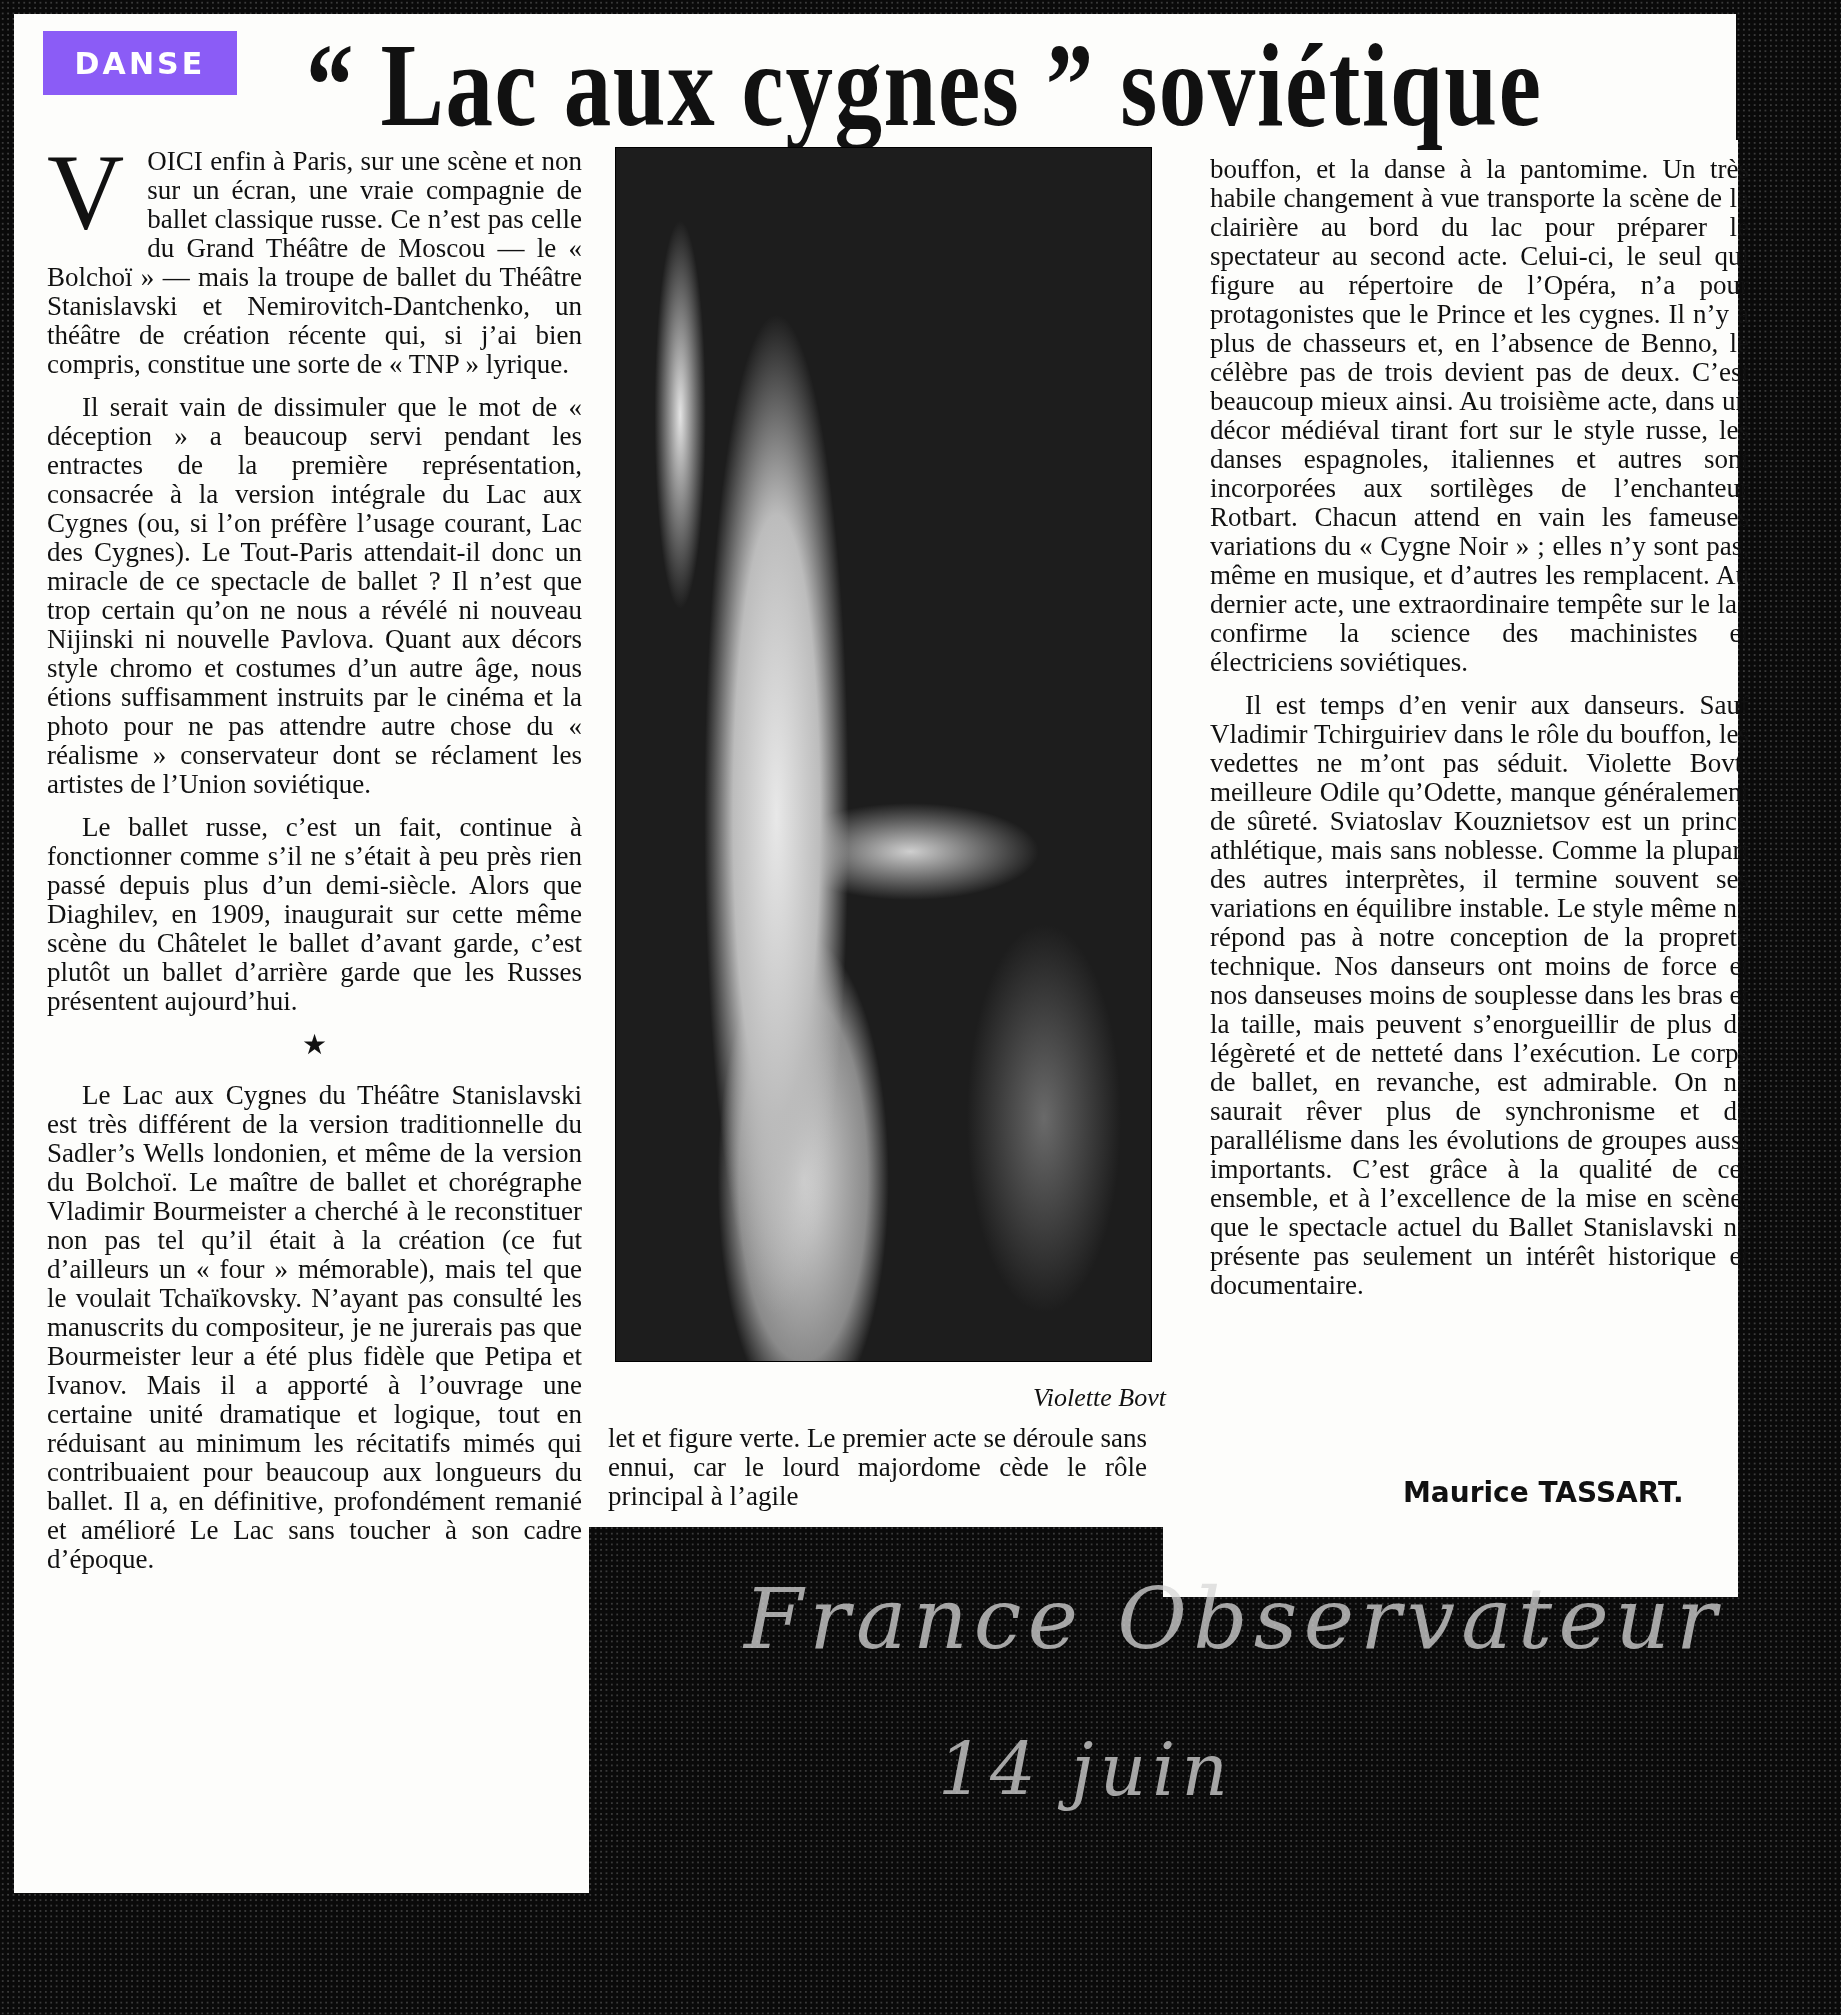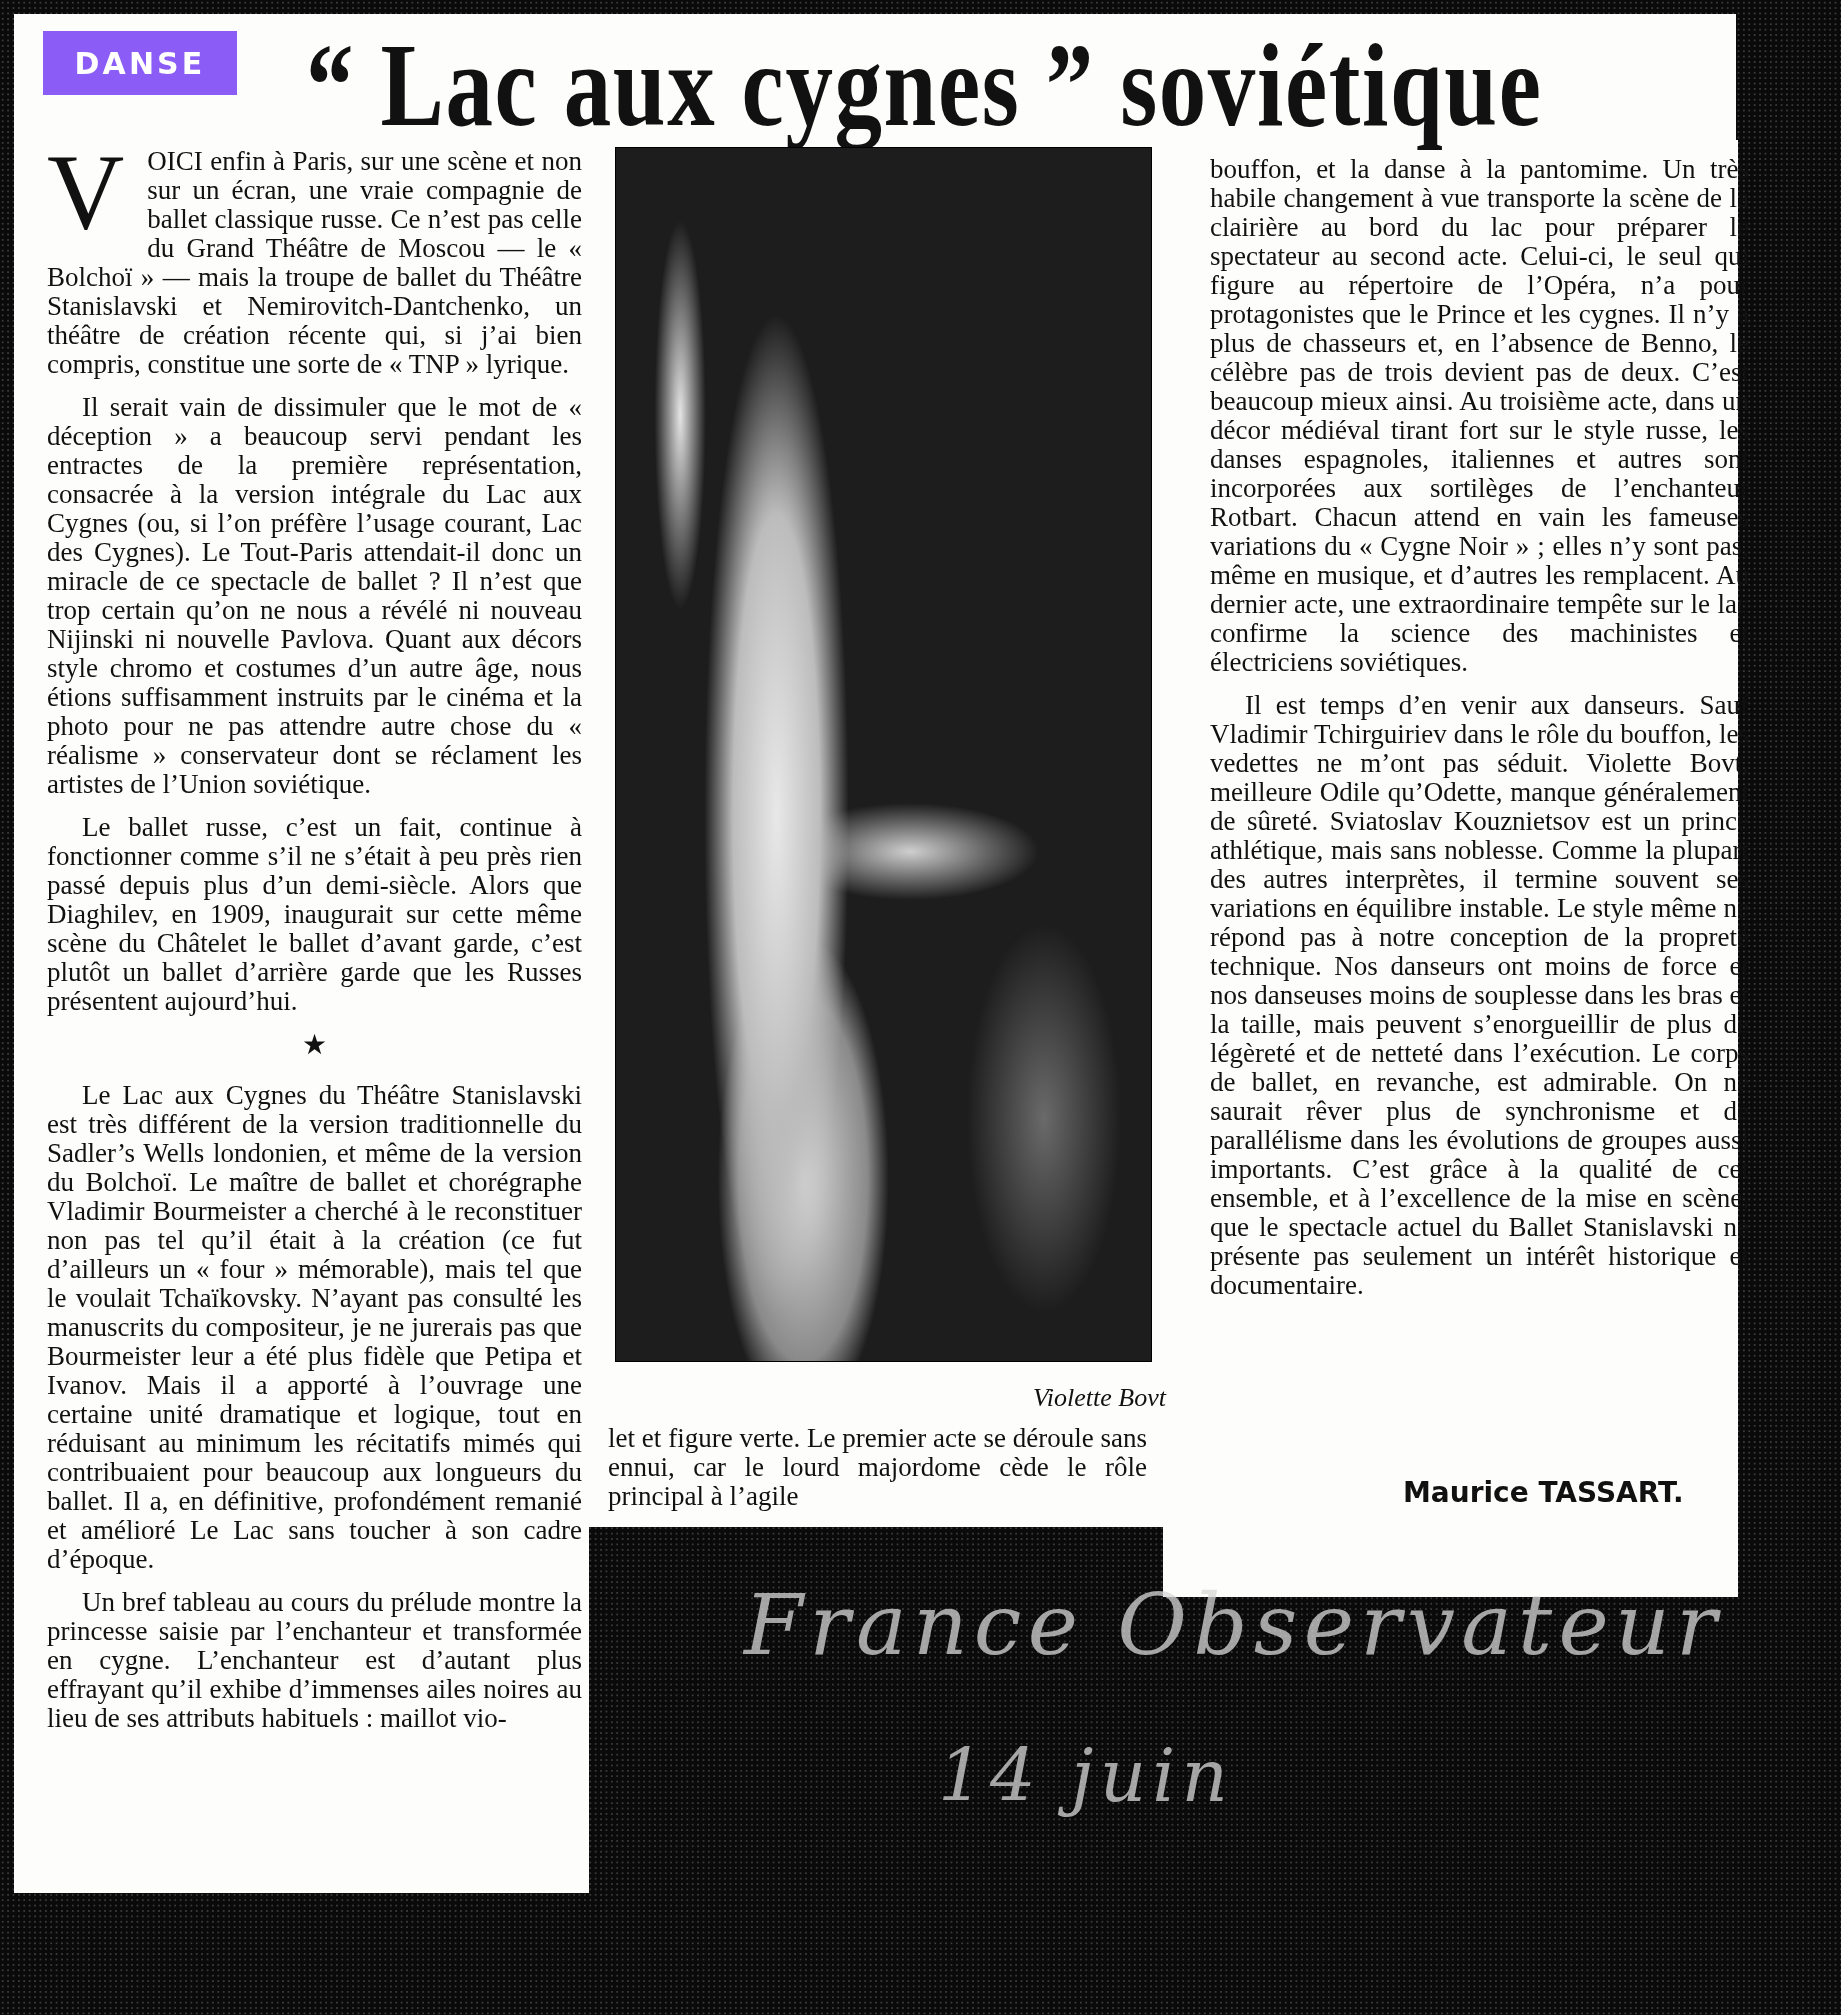--- a/index.html
+++ b/index.html
@@ -55,21 +55,21 @@
     font-family: "Liberation Serif", serif; font-style: italic; font-size: 26px;
   }
   #mid-text { left: 608px; top: 1424px; width: 539px; }
   #right-text { left: 1190px; top: 155px; width: 539px; margin-left: 20px; }
   .byline {
     position: absolute; left: 1403px; top: 1476px;
     font-family: "DejaVu Sans", sans-serif; font-weight: bold; font-size: 28px; text-align: center;
   }
   .handwriting {
     position: absolute; color: #d8d8d8; font-family: "DejaVu Serif", serif; font-style: italic;
-    opacity: 0.75; letter-spacing: 6.2px; margin-top: 6px;
+    opacity: 0.75; letter-spacing: 6.2px;
   }
   #hw-line1 { left: 744px; top: 1569px; font-size: 85px; }
   #hw-line2 { left: 938px; top: 1728px; font-size: 72px; }
 </style>
 </head>
 <body>
 
 <div class="clip" id="clip-main"></div>
 <div class="clip" id="clip-left"></div>
 <div class="clip" id="clip-mid"></div>
@@ -78,21 +78,20 @@
 <div class="danse-badge">DANSE</div>
 <div class="headline">“ Lac aux cygnes ” soviétique</div>
 
 <div class="col-text" id="left-text">
   <span class="dropcap">V</span>
   <p class="noindent">OICI enfin à Paris, sur une scène et non sur un écran, une vraie compagnie de ballet classique russe. Ce n’est pas celle du Grand Théâtre de Moscou — le « Bolchoï » — mais la troupe de ballet du Théâtre Stanislavski et Nemirovitch-Dantchenko, un théâtre de création récente qui, si j’ai bien compris, constitue une sorte de « TNP » lyrique.</p>
   <p>Il serait vain de dissimuler que le mot de « déception » a beaucoup servi pendant les entractes de la première représentation, consacrée à la version intégrale du Lac aux Cygnes (ou, si l’on préfère l’usage courant, Lac des Cygnes). Le Tout-Paris attendait-il donc un miracle de ce spectacle de ballet ? Il n’est que trop certain qu’on ne nous a révélé ni nouveau Nijinski ni nouvelle Pavlova. Quant aux décors style chromo et costumes d’un autre âge, nous étions suffisamment instruits par le cinéma et la photo pour ne pas attendre autre chose du « réalisme » conservateur dont se réclament les artistes de l’Union soviétique.</p>
   <p>Le ballet russe, c’est un fait, continue à fonctionner comme s’il ne s’était à peu près rien passé depuis plus d’un demi-siècle. Alors que Diaghilev, en 1909, inaugurait sur cette même scène du Châtelet le ballet d’avant garde, c’est plutôt un ballet d’arrière garde que les Russes présentent aujourd’hui.</p>
   <div class="star">★</div>
   <p>Le Lac aux Cygnes du Théâtre Stanislavski est très différent de la version traditionnelle du Sadler’s Wells londonien, et même de la version du Bolchoï. Le maître de ballet et chorégraphe Vladimir Bourmeister a cherché à le reconstituer non pas tel qu’il était à la création (ce fut d’ailleurs un « four » mémorable), mais tel que le voulait Tchaïkovsky. N’ayant pas consulté les manuscrits du compositeur, je ne jurerais pas que Bourmeister leur a été plus fidèle que Petipa et Ivanov. Mais il a apporté à l’ouvrage une certaine unité dramatique et logique, tout en réduisant au minimum les récitatifs mimés qui contribuaient pour beaucoup aux longueurs du ballet. Il a, en définitive, profondément remanié et amélioré Le Lac sans toucher à son cadre d’époque.</p>
-  <p>Un bref tableau au cours du prélude montre la princesse saisie par l’enchanteur et transformée en cygne. L’enchanteur est d’autant plus effrayant qu’il exhibe d’immenses ailes noires au lieu de ses attributs habituels : maillot vio-</p>
 </div>
 
 <div class="photo" title="Ballerina in white tutu with one arm raised, other arm extended"></div>
 <div class="caption">Violette Bovt</div>
 <div class="col-text" id="mid-text">
   <p class="noindent">let et figure verte. Le premier acte se déroule sans ennui, car le lourd majordome cède le rôle principal à l’agile</p>
 </div>
 
 <div class="col-text" id="right-text">
   <p class="noindent">bouffon, et la danse à la pantomime. Un très habile changement à vue transporte la scène de la clairière au bord du lac pour préparer le spectateur au second acte. Celui-ci, le seul qui figure au répertoire de l’Opéra, n’a pour protagonistes que le Prince et les cygnes. Il n’y a plus de chasseurs et, en l’absence de Benno, le célèbre pas de trois devient pas de deux. C’est beaucoup mieux ainsi. Au troisième acte, dans un décor médiéval tirant fort sur le style russe, les danses espagnoles, italiennes et autres sont incorporées aux sortilèges de l’enchanteur Rotbart. Chacun attend en vain les fameuses variations du « Cygne Noir » ; elles n’y sont pas, même en musique, et d’autres les remplacent. Au dernier acte, une extraordinaire tempête sur le lac confirme la science des machinistes et électriciens soviétiques.</p>

